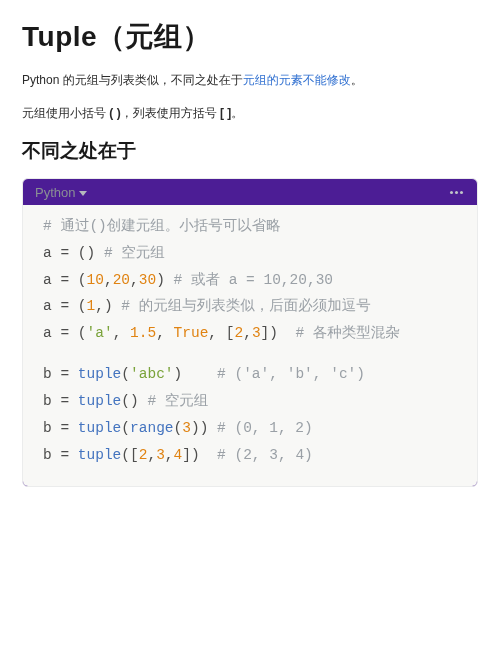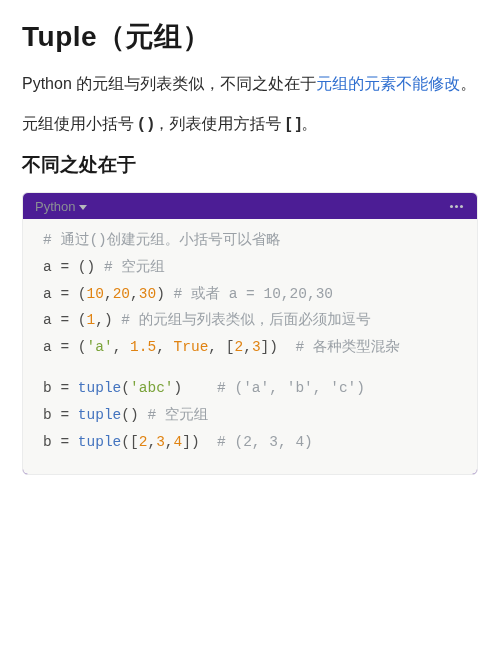--- a/index.html
+++ b/index.html
@@ -10,21 +10,21 @@
     color: #1a1a1a;
     padding: 18px 22px 0 22px;
   }
   h1 {
     font-size: 28px;
     font-weight: 700;
     margin-bottom: 14px;
     letter-spacing: 0.5px;
   }
   .para {
-    font-size: 16px;
+    font-size: 12px;
     line-height: 1.75;
     color: #2b2b2b;
     margin-bottom: 12px;
   }
   .para b { font-weight: 700; }
   .hl { color: #2f6fd0; }
   h2 {
     font-size: 19px;
     font-weight: 700;
     margin-top: 14px;
@@ -117,17 +117,18 @@
 
     <div class="line"><span class="c-kw">a</span><span class="c-op"> = </span><span class="c-par">(</span><span class="c-str">'a'</span><span class="c-op">, </span><span class="c-num">1.5</span><span class="c-op">, </span><span class="c-bool">True</span><span class="c-op">, </span><span class="c-br">[</span><span class="c-num">2</span><span class="c-op">,</span><span class="c-num">3</span><span class="c-br">]</span><span class="c-par">)</span><span class="c-com">  # 各种类型混杂</span></div>
 
     <div class="blank"></div>
 
 
     <div class="line"><span class="c-kw">b</span><span class="c-op"> = </span><span class="c-fn">tuple</span><span class="c-par">(</span><span class="c-str">'abc'</span><span class="c-par">)</span><span>    </span><span class="c-com"># ('a', 'b', 'c')</span></div>
 
     <div class="line"><span class="c-kw">b</span><span class="c-op"> = </span><span class="c-fn">tuple</span><span class="c-par">(</span><span class="c-par">)</span><span class="c-com"> # 空元组</span></div>
 
+    <div class="line"><span class="c-kw">b</span><span class="c-op"> = </span><span class="c-fn">tuple</span><span class="c-par">(</span><span class="c-fn">range</span><span class="c-par">(</span><span class="c-num">3</span><span class="c-par">)</span><span class="c-par">)</span><span class="c-com"> # (0, 1, 2)</span></div>
 
     <div class="line"><span class="c-kw">b</span><span class="c-op"> = </span><span class="c-fn">tuple</span><span class="c-par">(</span><span class="c-br">[</span><span class="c-num">2</span><span class="c-op">,</span><span class="c-num">3</span><span class="c-op">,</span><span class="c-num">4</span><span class="c-br">]</span><span class="c-par">)</span><span>  </span><span class="c-com"># (2, 3, 4)</span></div>
 
   </div>
 </div>
 
 </body></html>

